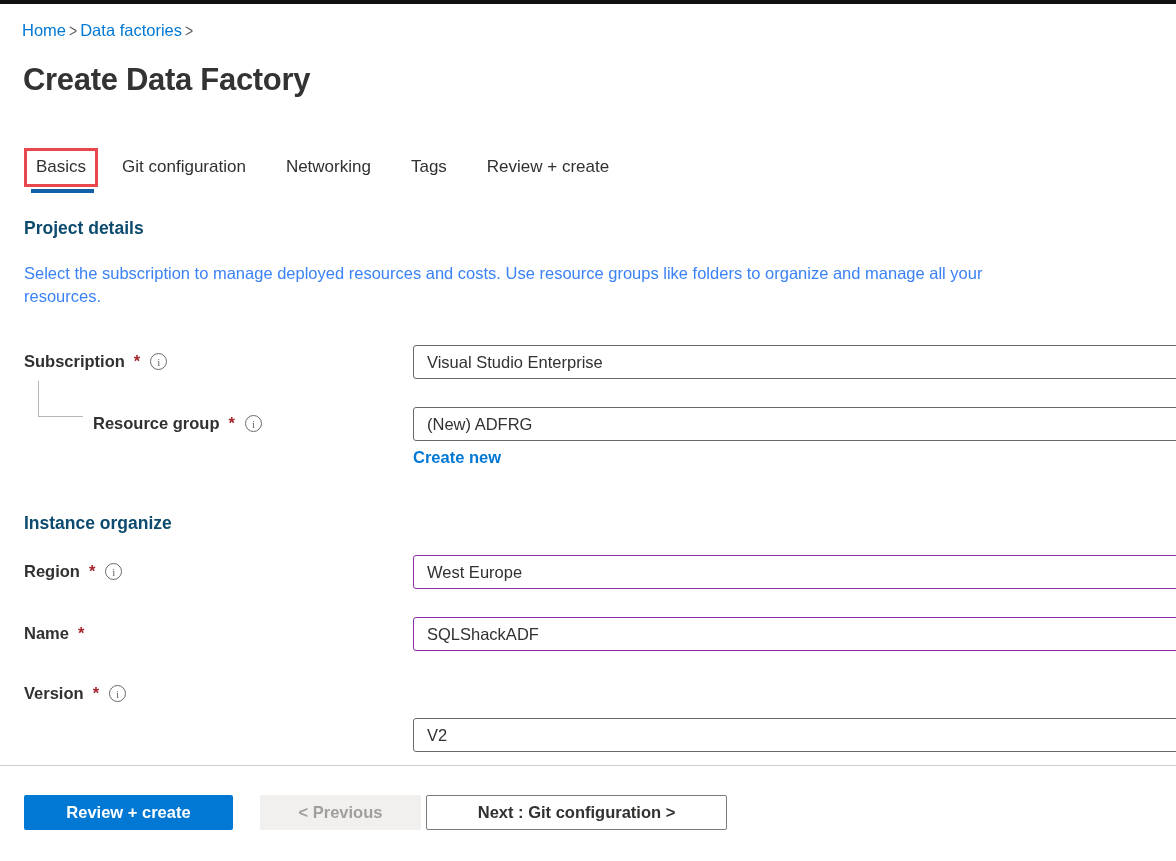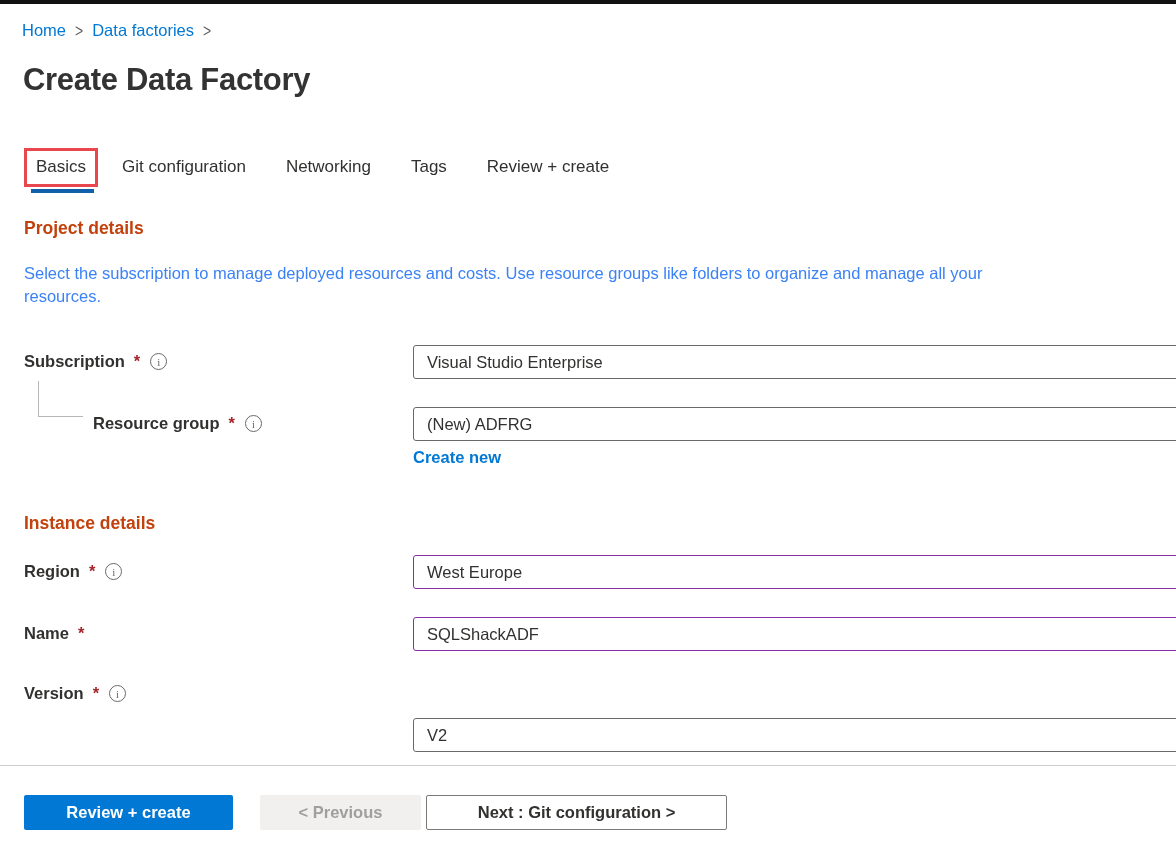--- a/index.html
+++ b/index.html
@@ -12,21 +12,21 @@
   }
 
   .topbar {
     position: absolute; top: 0; left: 0; width: 1176px; height: 4px;
     background: #111111;
   }
 
   
   .breadcrumb {
     position: absolute; top: 21px; left: 22px;
-    font-size: 16.5px; display: flex; align-items: center; gap: 9px;
+    font-size: 16.5px; display: flex; align-items: center; gap: 3px;
   }
   .breadcrumb .crumb { color: #0078d4; cursor: pointer; text-decoration: none; }
   .breadcrumb .sep { color: #605e5c; font-size: 14px; transform: scaleY(1.25); }
 
   
   .page-title {
     position: absolute; top: 62px; left: 23px;
     font-size: 31px; font-weight: 700; color: #333333; letter-spacing: -0.3px;
   }
 
@@ -43,21 +43,21 @@
   }
   .tab-gap { margin-right: 40px; }
   .tab-underline {
     position: absolute; top: 189px; left: 31px;
     width: 63px; height: 4px; background: #1160aa;
   }
 
   
   .section-heading {
     position: absolute; left: 24px;
-    font-size: 17.5px; font-weight: 700; color: #c2410c;
+    font-size: 17.5px; font-weight: 700; color: #0c4a6e;
   }
   .heading-project { top: 218px; }
   .heading-instance { top: 513px; }
   .section-desc {
     position: absolute; top: 262px; left: 24px; width: 1032px;
     font-size: 16.5px; line-height: 23px; color: #3b82f6;
   }
 
   
   .field-label {
@@ -185,21 +185,21 @@
   <span class="info-icon">i</span>
 </div>
 <div class="control ctl-resource-group">
   <span>(New) ADFRG</span>
   <svg class="chevron" viewBox="0 0 16 10">
     <polyline points="1,1 8,8.5 15,1" fill="none" stroke="#323130" stroke-width="1.4"></polyline>
   </svg>
 </div>
 <a class="create-new-link">Create new</a>
 
-<h2 class="section-heading heading-instance">Instance details</h2>
+<h2 class="section-heading heading-instance">Instance organize</h2>
 
 <div class="field-label lbl-region">
   <span>Region</span>
   <span class="req">*</span>
   <span class="info-icon">i</span>
 </div>
 <div class="control purple ctl-region">
   <span>West Europe</span>
   <svg class="chevron" viewBox="0 0 16 10">
     <polyline points="1,1 8,8.5 15,1" fill="none" stroke="#323130" stroke-width="1.4"></polyline>

